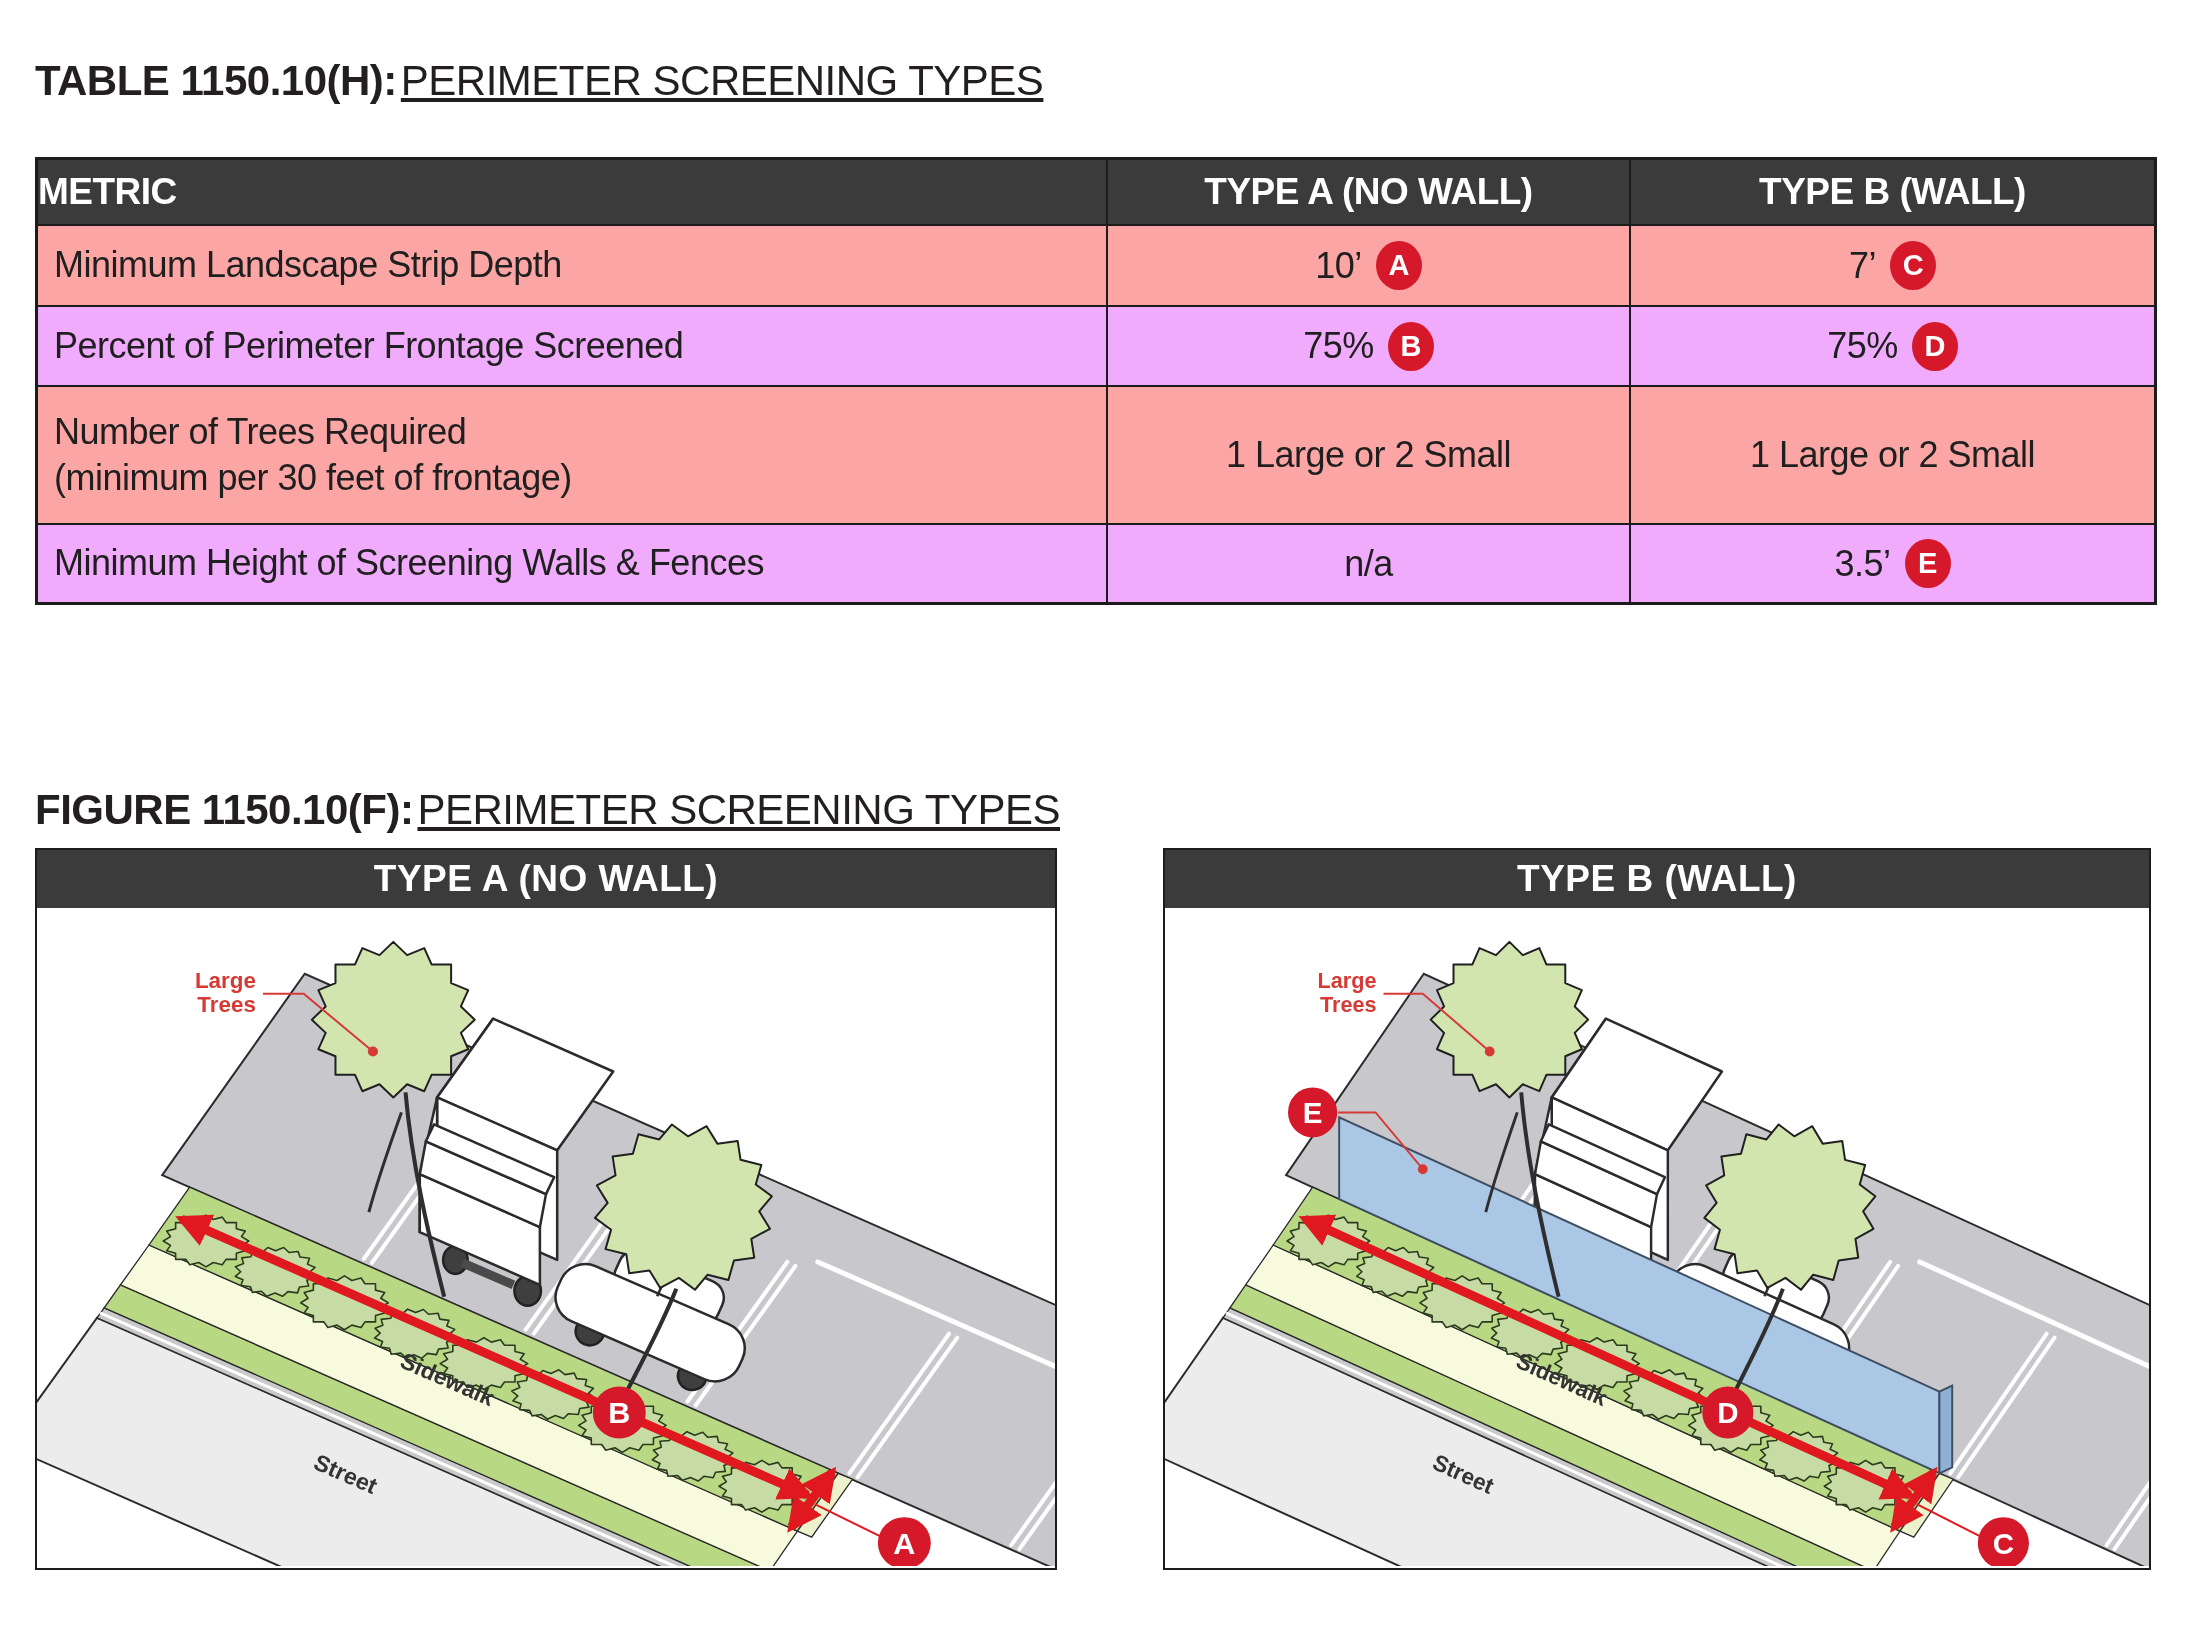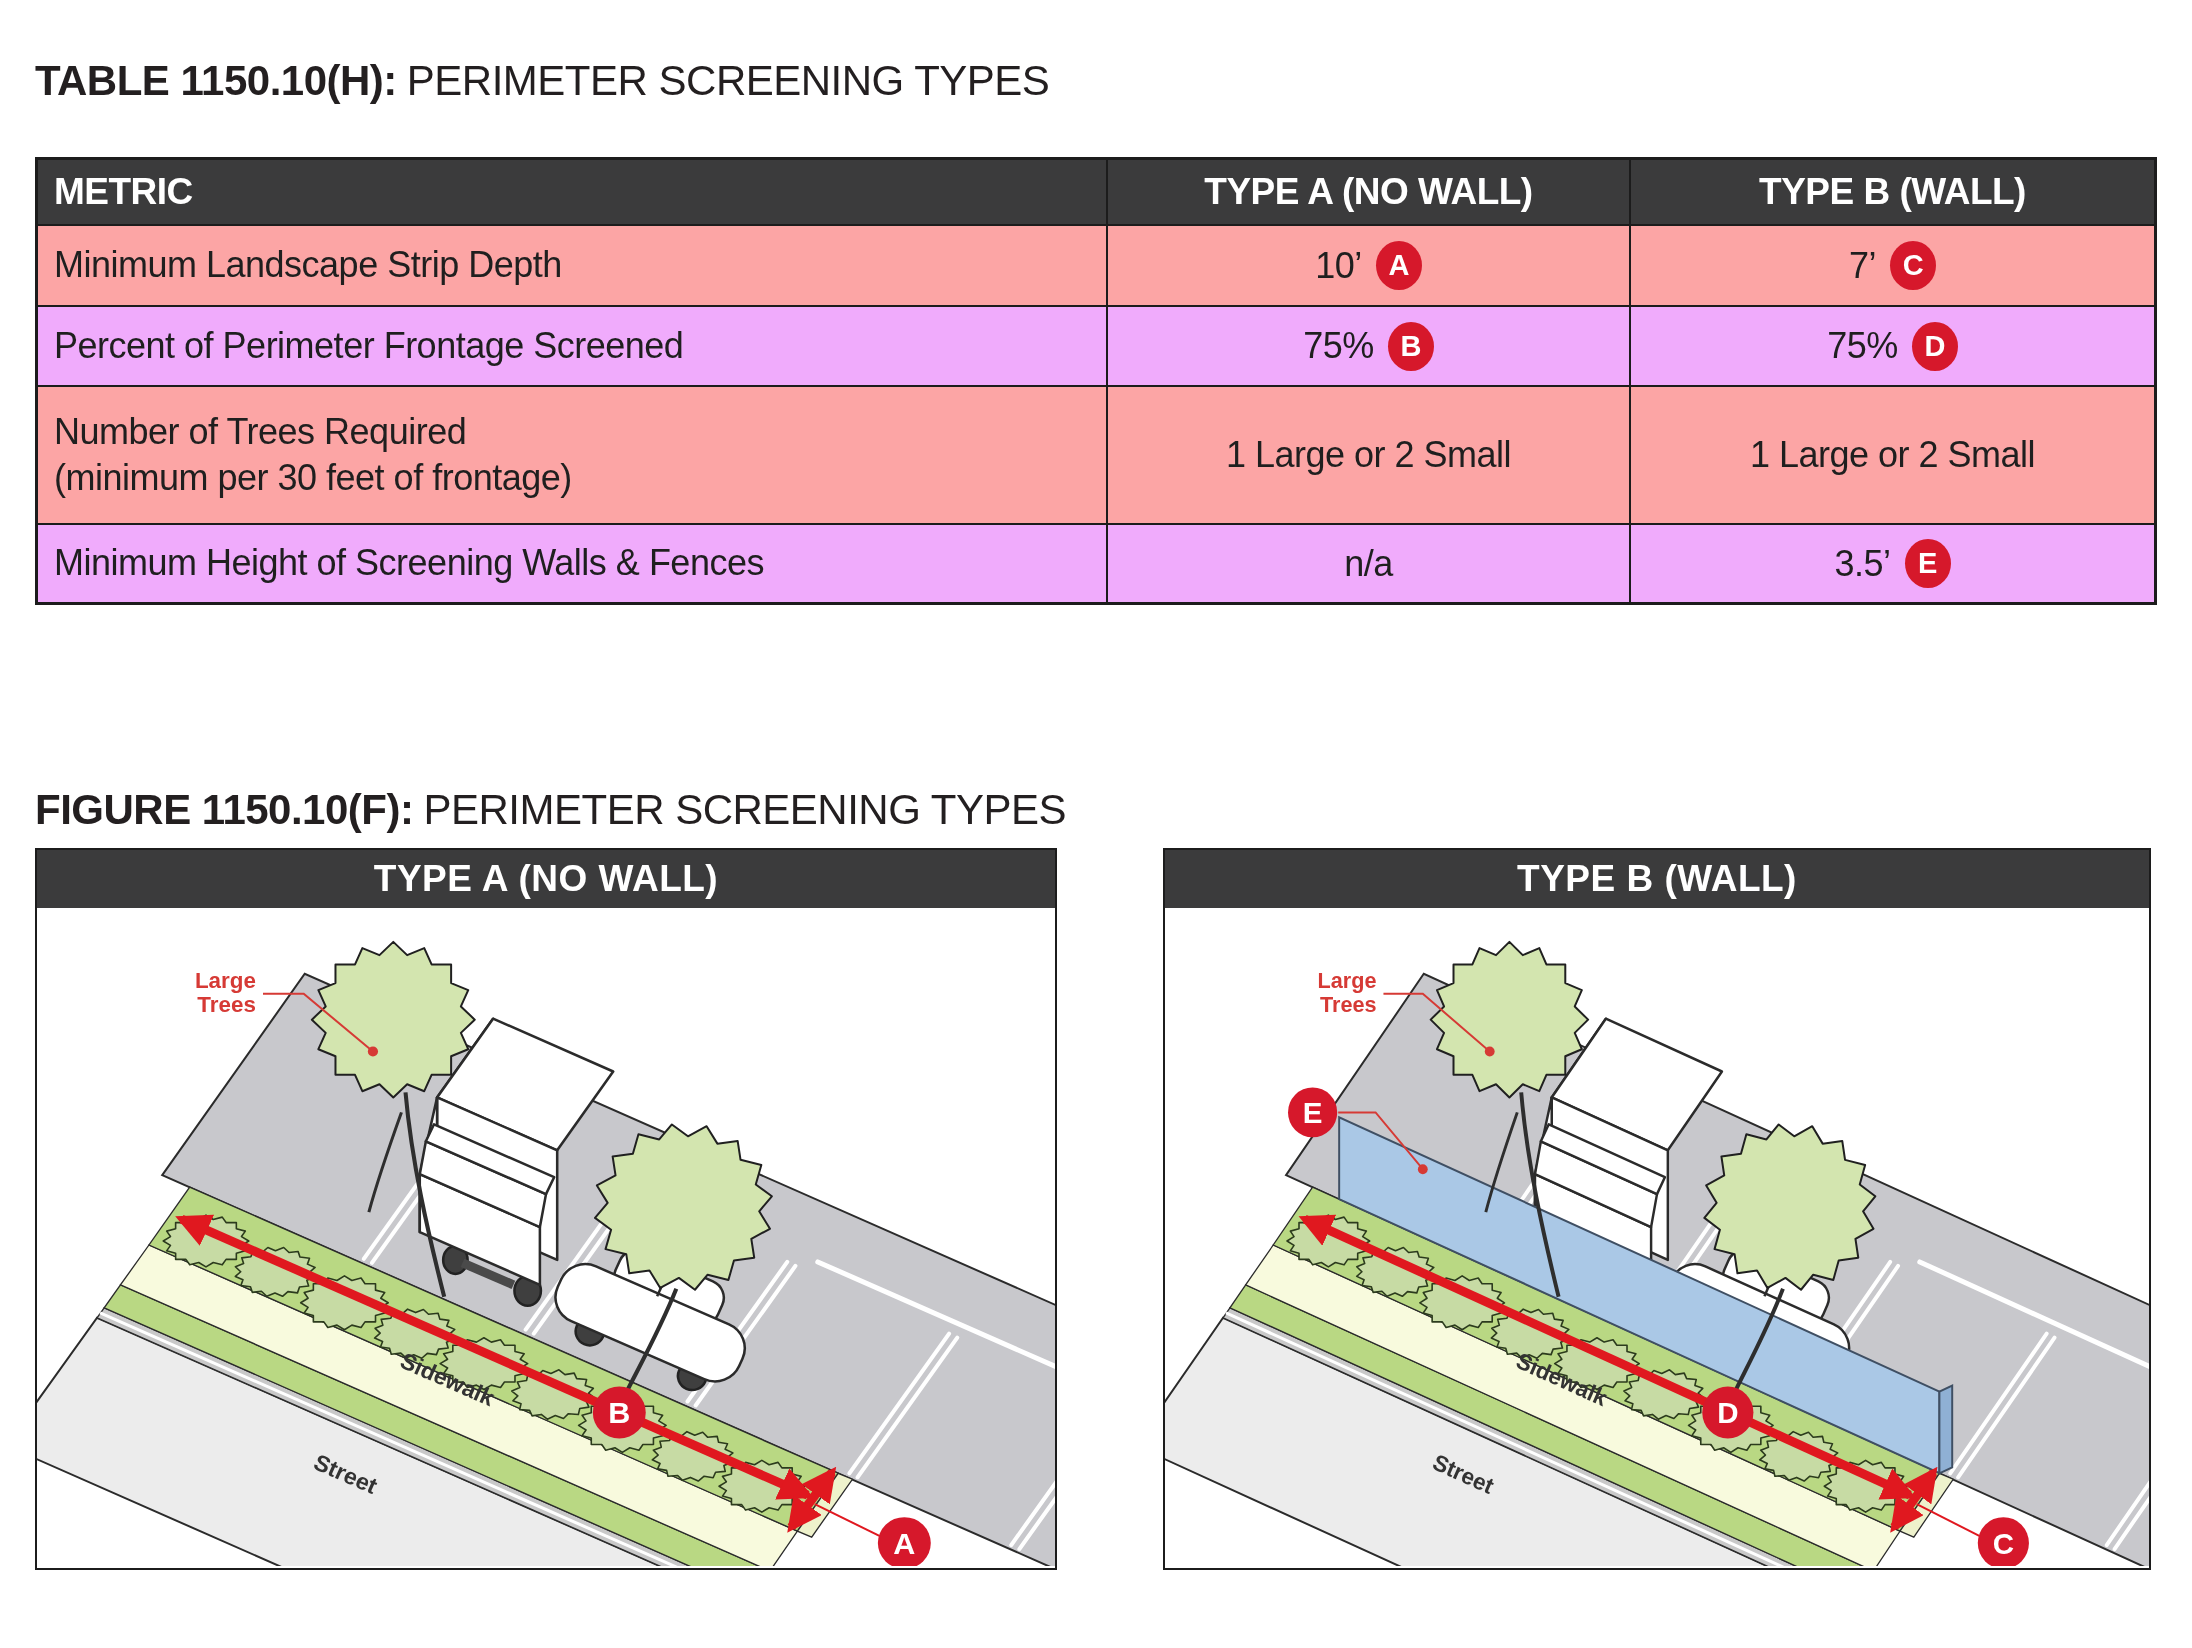--- a/index.html
+++ b/index.html
@@ -1,32 +1,32 @@
 <!DOCTYPE html>
 <html><head>
 <meta charset="utf-8">
 <style>
   html,body{margin:0;padding:0;background:#fff;}
   #page{position:relative;width:2192px;height:1648px;background:#ffffff;overflow:hidden;
         font-family:"Liberation Sans",sans-serif;color:#1f1f1f;}
   .sec-title{position:absolute;left:35px;font-size:42px;letter-spacing:-0.5px;color:#231f20;white-space:nowrap;}
   .sec-title .tb{font-weight:700;}
-  .sec-title .tr{font-weight:400;margin-left:10px;}
+  .sec-title .tr{font-weight:400;margin-left:4px;text-decoration:underline;}
 
   
   #spec-table{position:absolute;left:35px;top:157px;width:2122px;
               border:3px solid #1c1c1c;box-sizing:border-box;
               display:grid;grid-template-columns:1068px 523px 525px;
               grid-template-rows:64px 81px 80px 138px 79px;}
   .cell{box-sizing:border-box;display:flex;align-items:center;font-size:36px;letter-spacing:-0.5px;}
   .cell.c2,.cell.c3{border-left:2px solid #1c1c1c;justify-content:center;gap:14px;}
   .cell.metric{padding-left:16px;flex-direction:column;align-items:flex-start;justify-content:center;line-height:1.28;}
   .row-line{border-top:2px solid #1c1c1c;}
   .hdr{background:#3b3b3c;color:#ffffff;font-weight:700;font-size:37px;}
-  .hdr.metric{padding-left:16px;}
+  .hdr.metric{padding-left:0;}
   .shaded{background:#fca5a5;}
   .plain{background:#f0abfc;}
   .badge{width:46px;height:49px;border-radius:50%;background:#d6182b;color:#fff;
          display:inline-flex;align-items:center;justify-content:center;
          font-size:29px;font-weight:700;flex:0 0 auto;}
 
   
   .panel{position:absolute;top:848px;border:2px solid #1c1c1c;box-sizing:border-box;background:#fff;}
   #panel-a{left:35px;width:1022px;height:722px;}
   #panel-b{left:1163px;width:988px;height:722px;}

